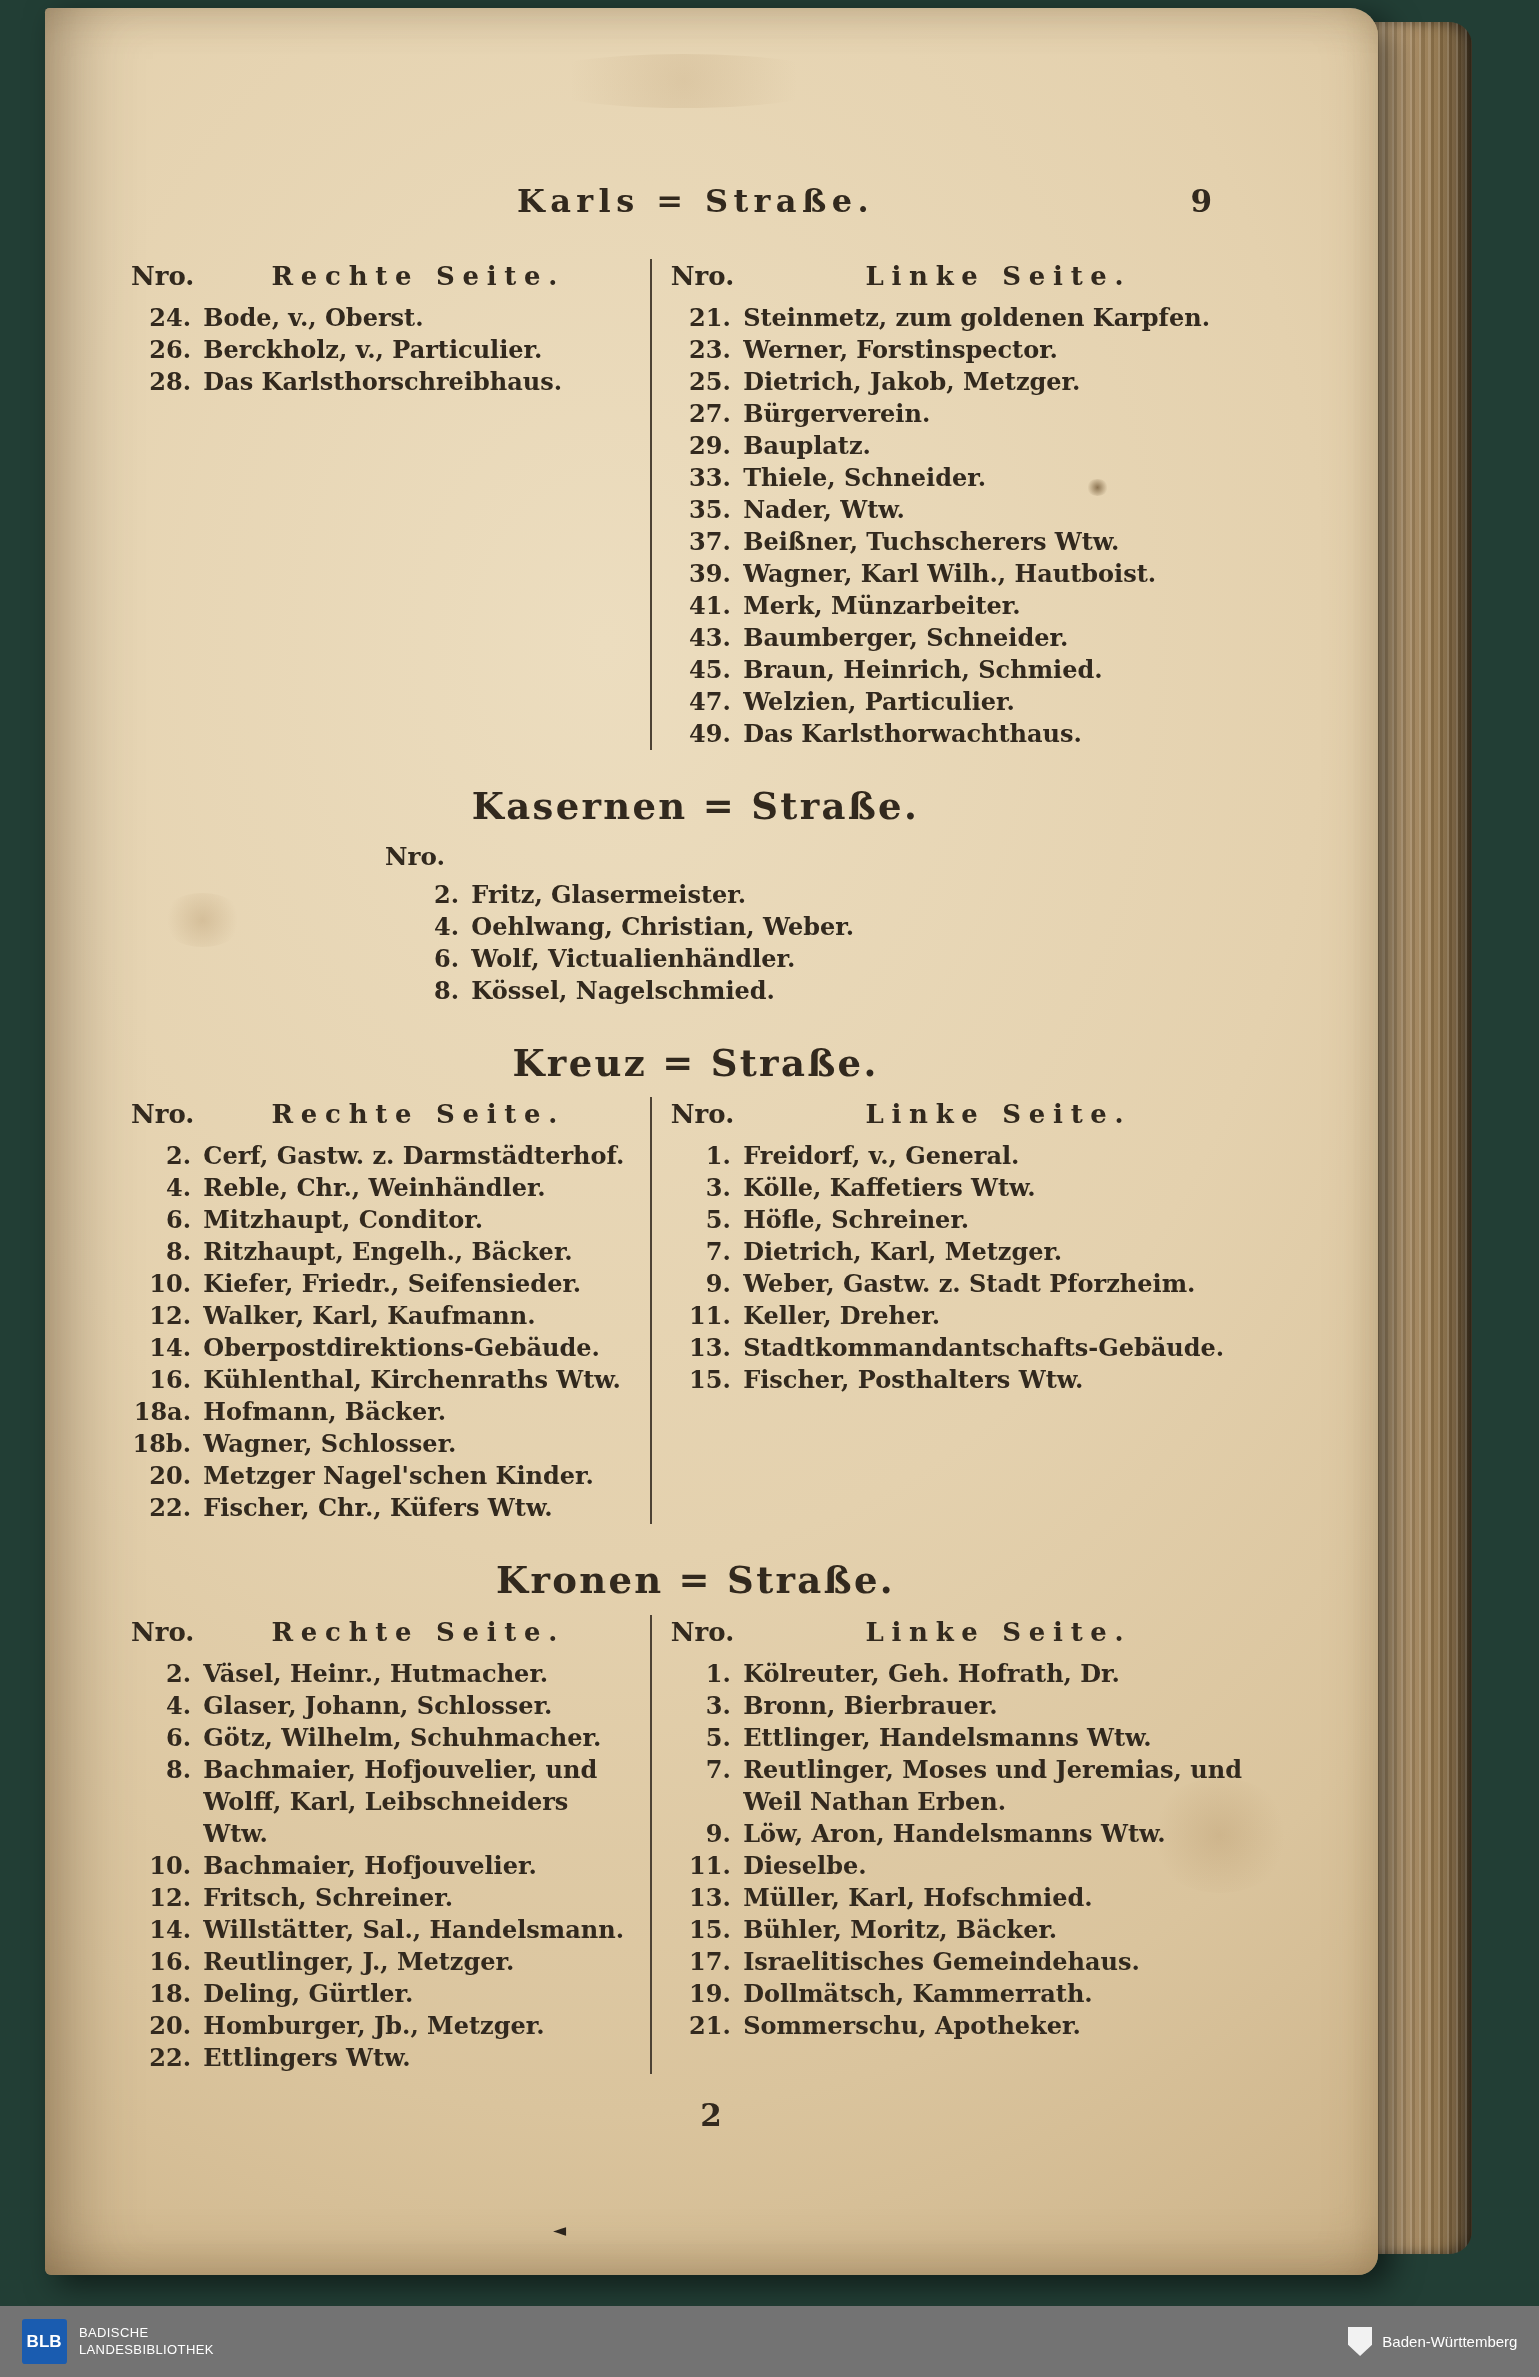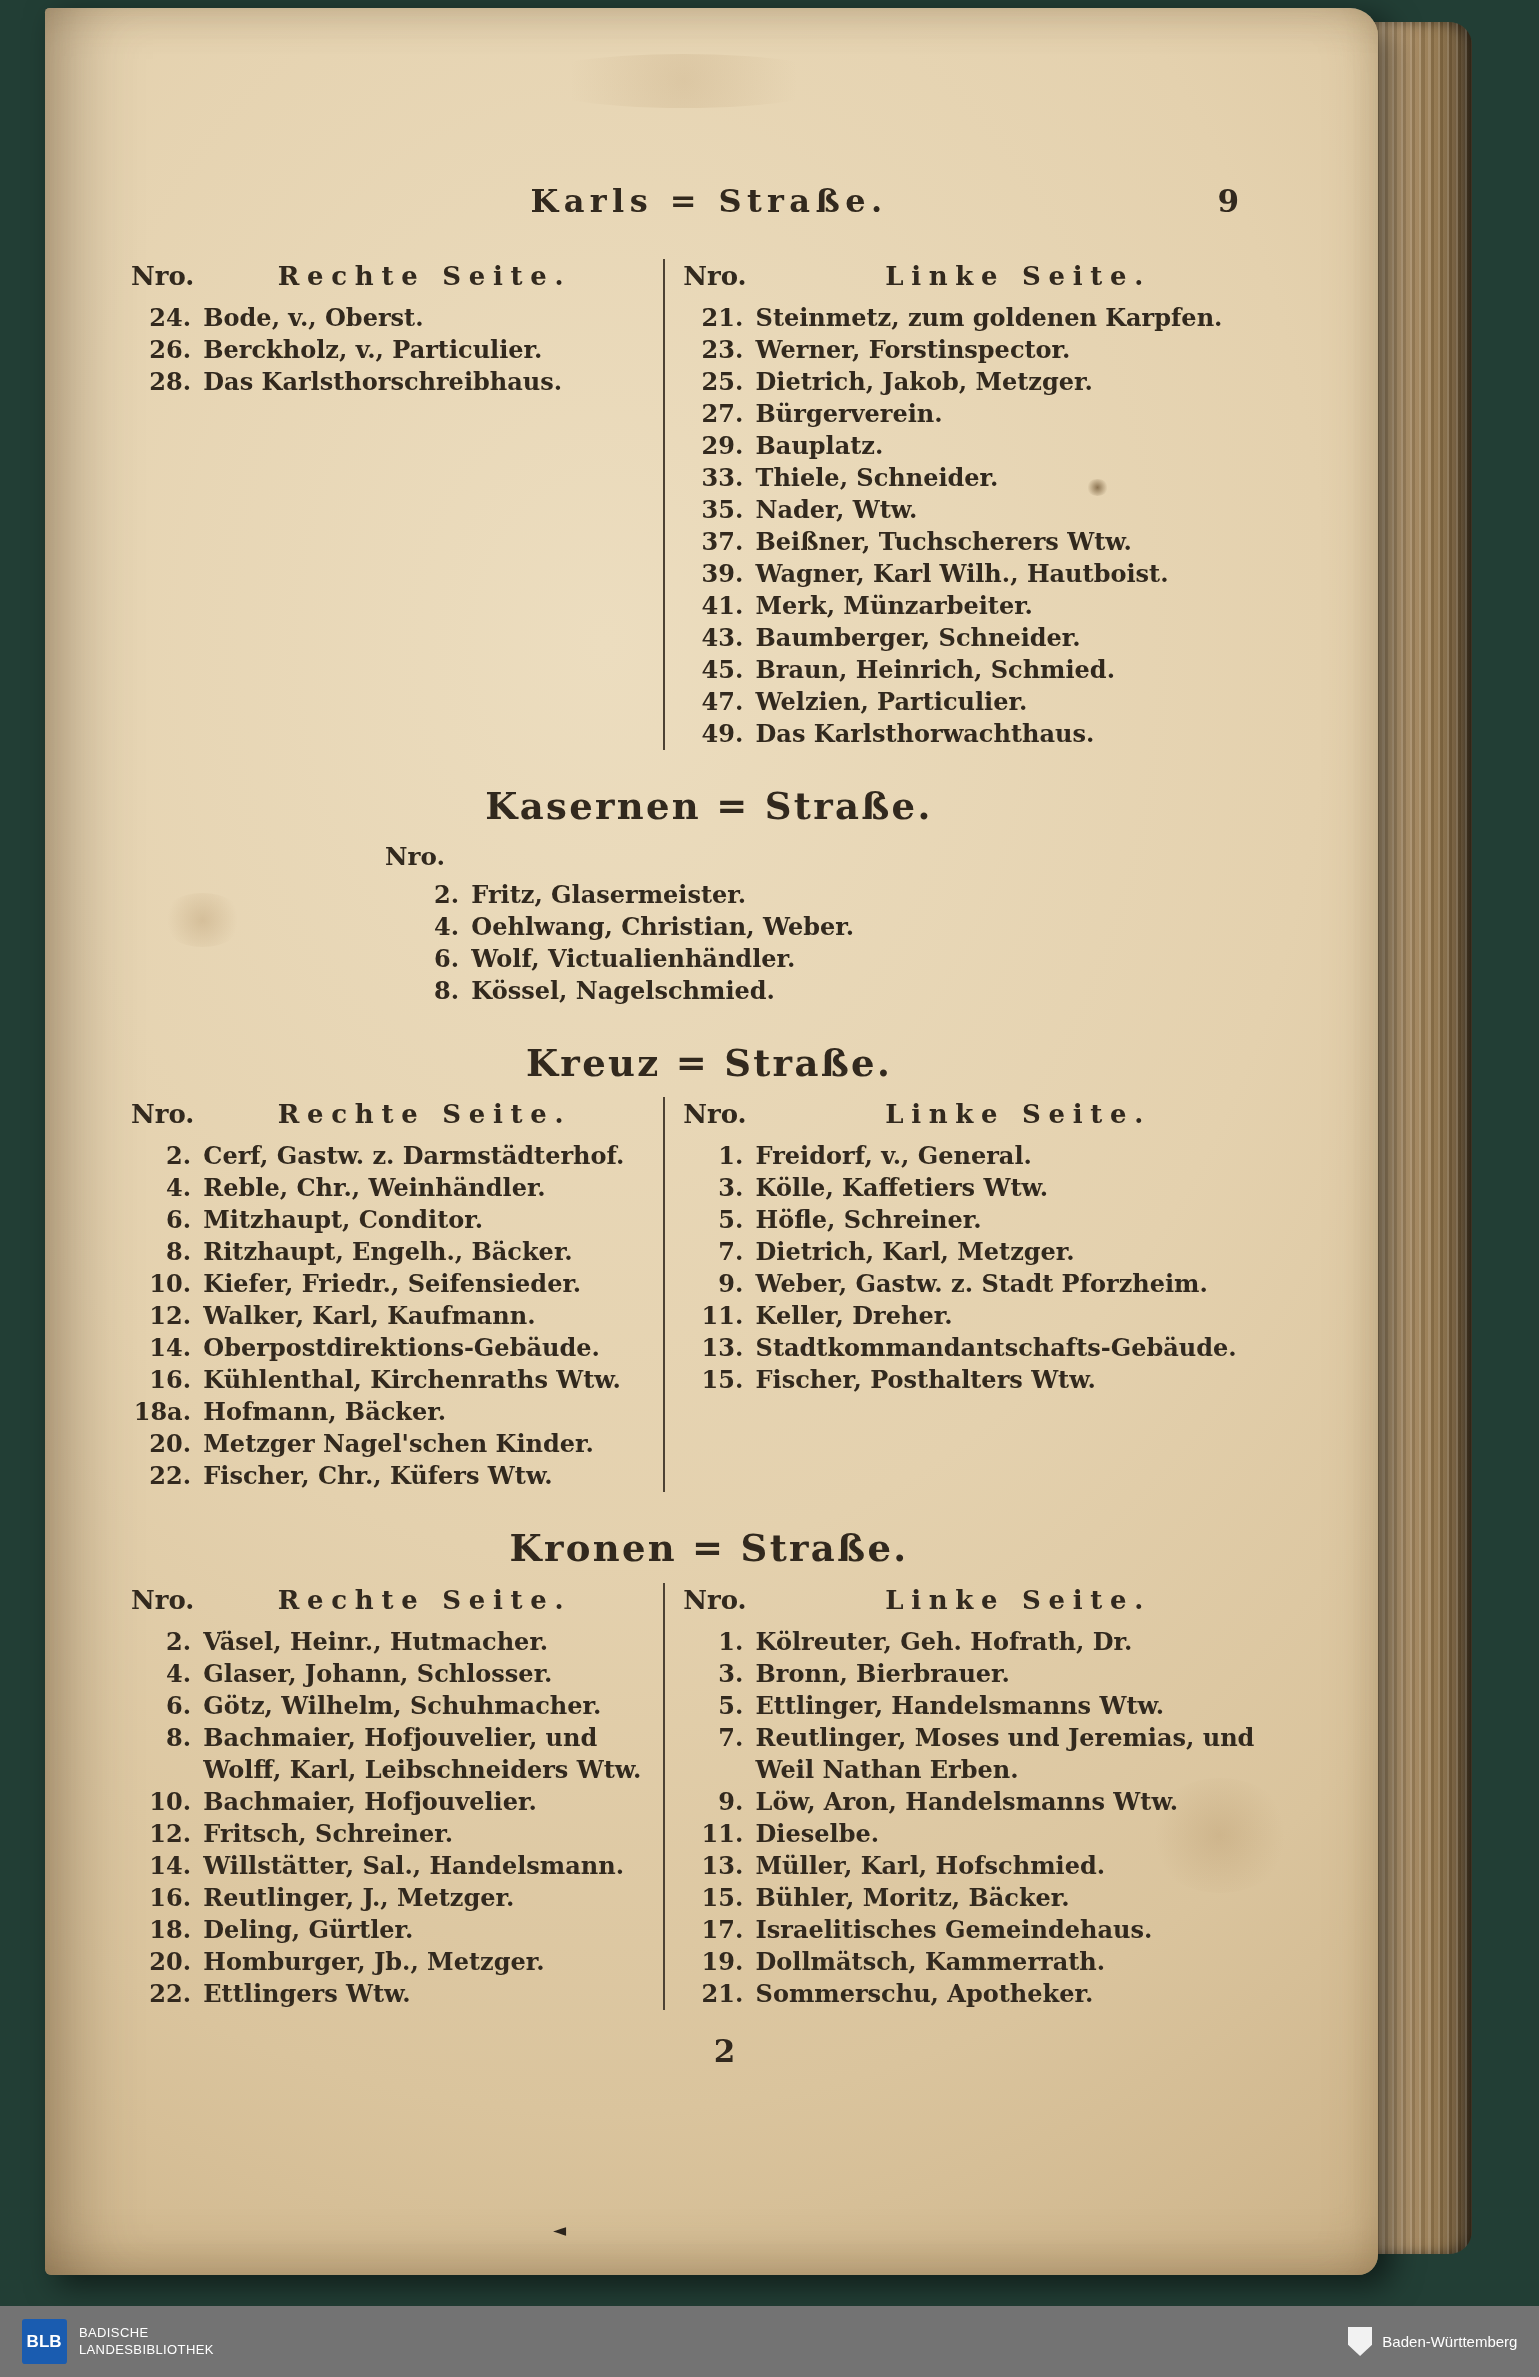--- a/index.html
+++ b/index.html
@@ -32,21 +32,21 @@
       inset 0 23px 46px -23px rgba(110,80,45,.22);
   }
   .stain{position:absolute;border-radius:50%;pointer-events:none;}
   .s1{left:1041px;top:471px;width:23px;height:17px;background:radial-gradient(circle,rgba(80,52,16,.6),rgba(80,52,16,0) 70%);}
   .s2{left:115px;top:885px;width:85px;height:54px;background:radial-gradient(circle,rgba(140,100,50,.20),rgba(140,100,50,0) 70%);}
   .s3{right:85px;top:1770px;width:146px;height:115px;background:radial-gradient(circle,rgba(150,110,60,.18),rgba(150,110,60,0) 70%);}
   .s4{left:477px;top:46px;width:323px;height:54px;background:radial-gradient(circle,rgba(150,110,60,.14),rgba(150,110,60,0) 70%);}
 
   .content{
     position:absolute;inset:0;
-    padding:174px 91px 0 86px;
+    padding:174px 118px 0 86px;
     color:#32291e;font-weight:700;
     box-sizing:border-box;
   }
   .running-head-row{position:relative;text-align:center;font-size:32px;letter-spacing:5.4px;height:43px;margin-bottom:34px;}
   .page-number{position:absolute;right:48px;top:1.5px;letter-spacing:0;font-size:31px;}
 
   .two-col{display:flex;align-items:stretch;}
   .col{box-sizing:border-box;}
   .col.left{width:46%;padding-right:10.8px;}
   .col.right{width:54%;border-left:2.3px solid #4d4234;padding-left:18.5px;}
@@ -278,20 +278,24 @@
             <div class="row">
               <span class="no">16.</span>
               <span class="txt">Kühlenthal, Kirchenraths Wtw.</span>
             </div>
 
             <div class="row">
               <span class="no">18a.</span>
               <span class="txt">Hofmann, Bäcker.</span>
             </div>
 
+            <div class="row">
+              <span class="no">18b.</span>
+              <span class="txt">Wagner, Schlosser.</span>
+            </div>
 
             <div class="row">
               <span class="no">20.</span>
               <span class="txt">Metzger Nagel'schen Kinder.</span>
             </div>
 
             <div class="row">
               <span class="no">22.</span>
               <span class="txt">Fischer, Chr., Küfers Wtw.</span>
             </div>

